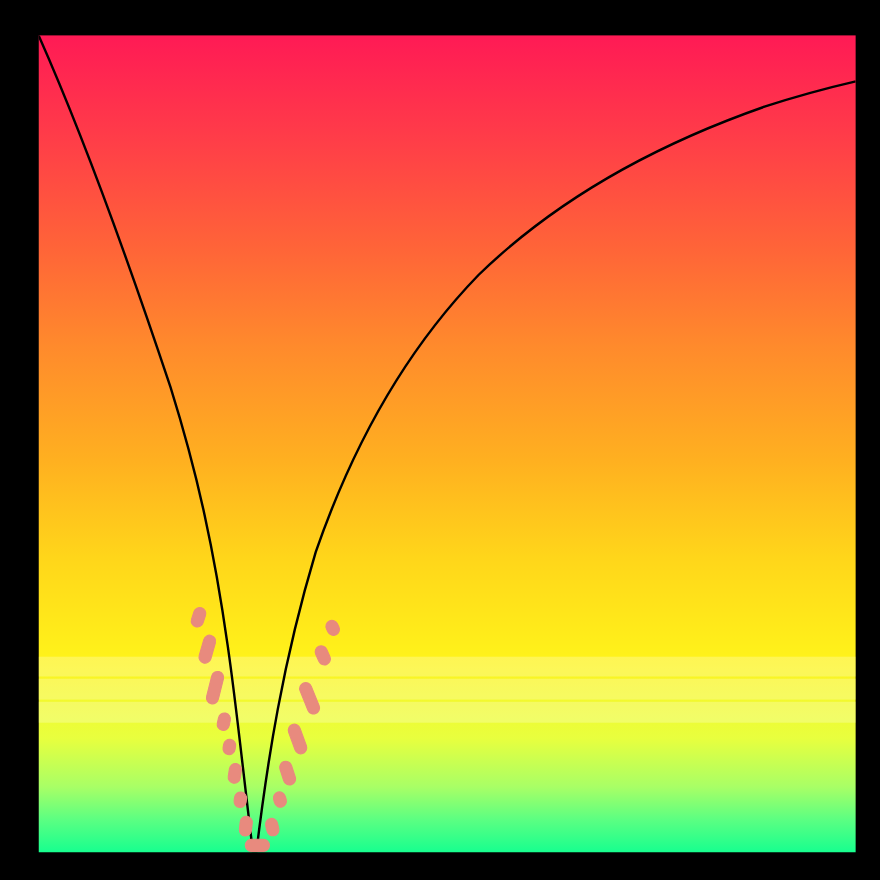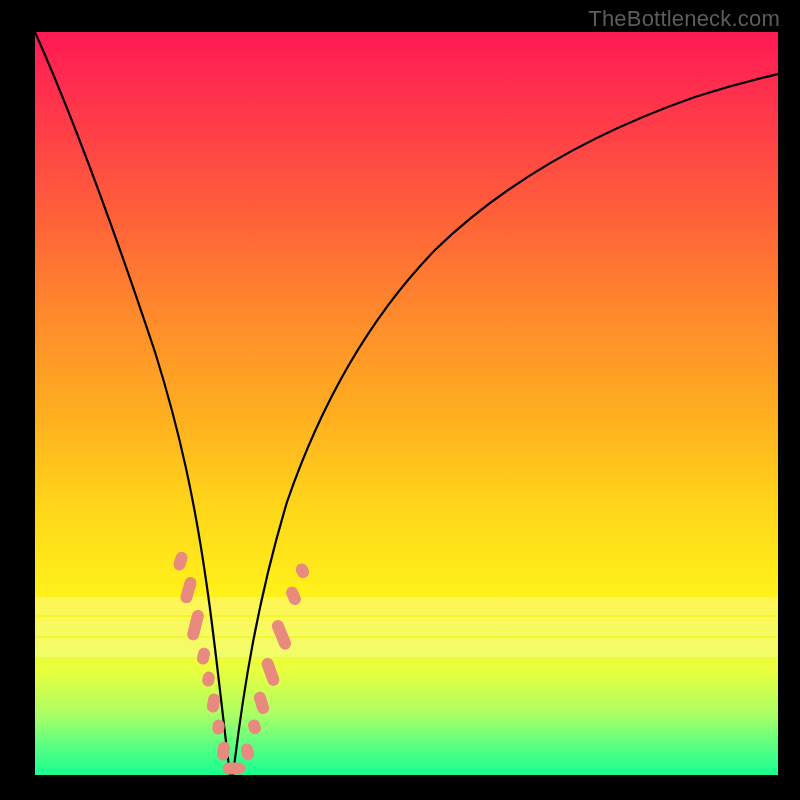--- a/index.html
+++ b/index.html
@@ -109,14 +109,13 @@
         <rect x="214" y="688" width="11" height="14" rx="5.5" transform="rotate(-16 219 695)"></rect>
         <rect x="221" y="660" width="11" height="22" rx="5.5" transform="rotate(-18 226 671)"></rect>
         <rect x="230" y="626" width="11" height="28" rx="5.5" transform="rotate(-20 235 640)"></rect>
         <rect x="241" y="588" width="11" height="30" rx="5.5" transform="rotate(-22 246 603)"></rect>
         <rect x="253" y="555" width="11" height="18" rx="5.5" transform="rotate(-24 258 564)"></rect>
         <rect x="262" y="532" width="11" height="14" rx="5.5" transform="rotate(-26 267 539)"></rect>
       </g>
     </svg>
   </div>
 
-  <div class="attribution">TheBottleneck.com</div>
 </div>
 
 </body></html>

